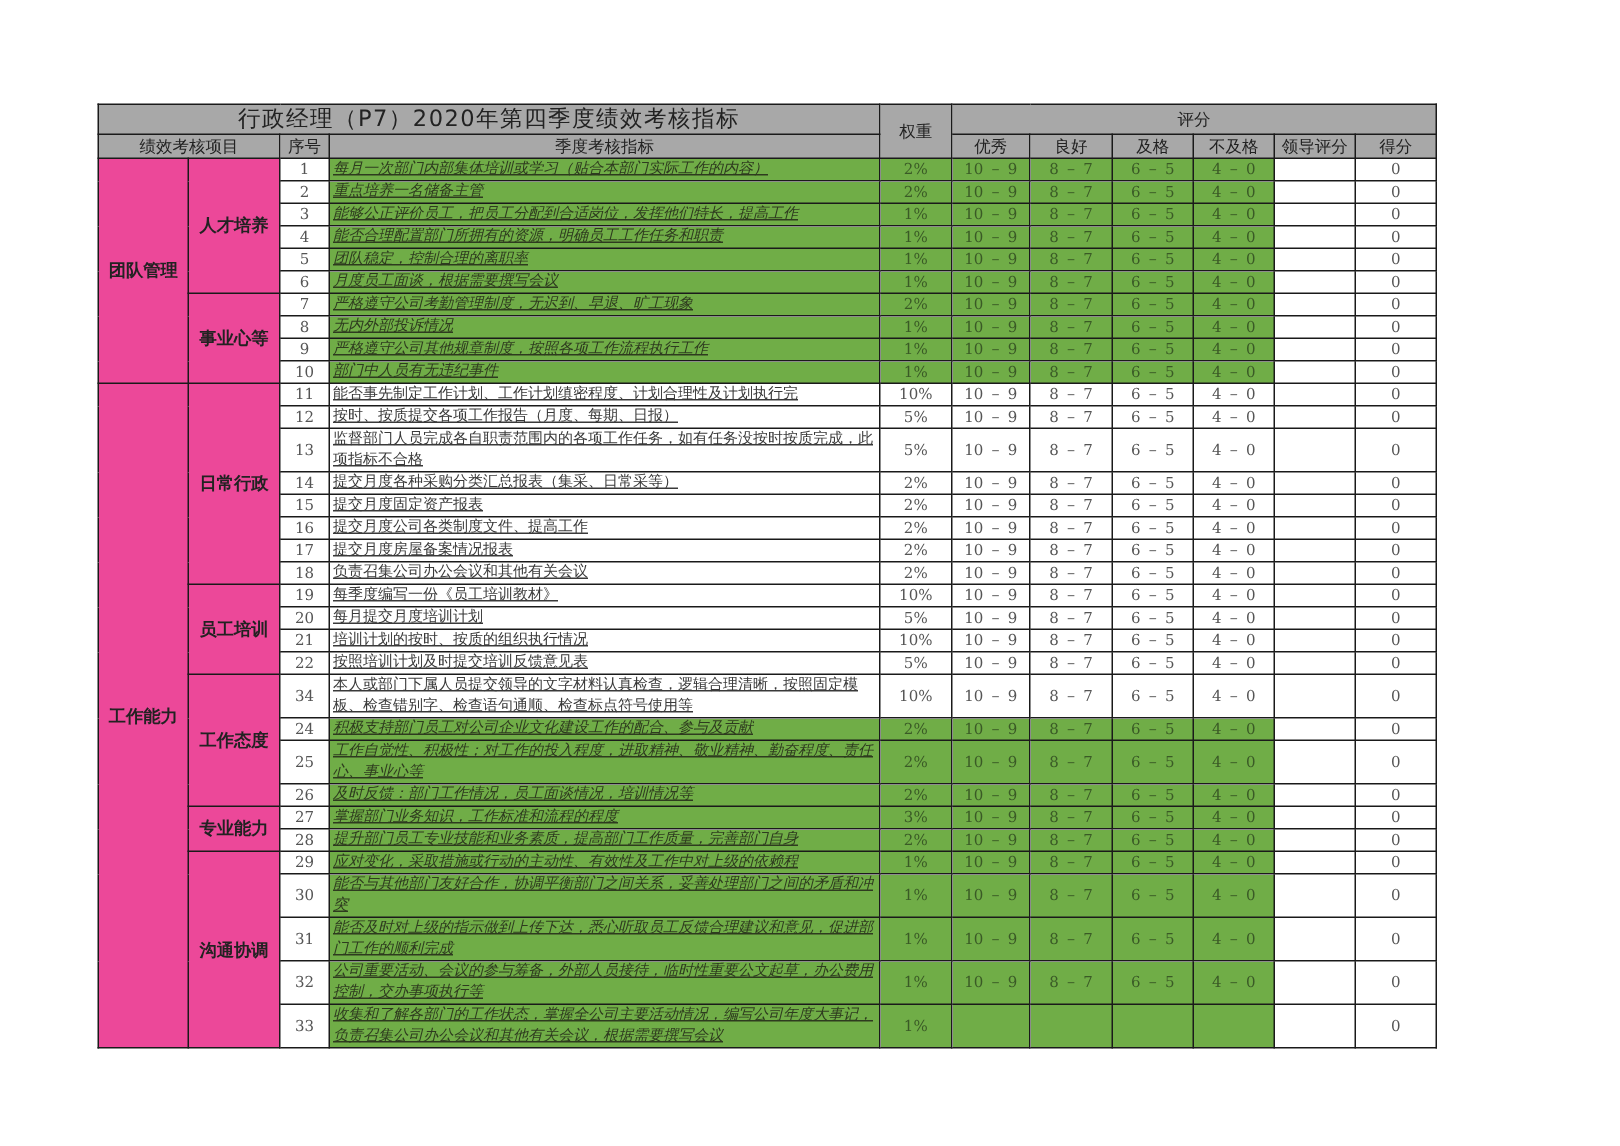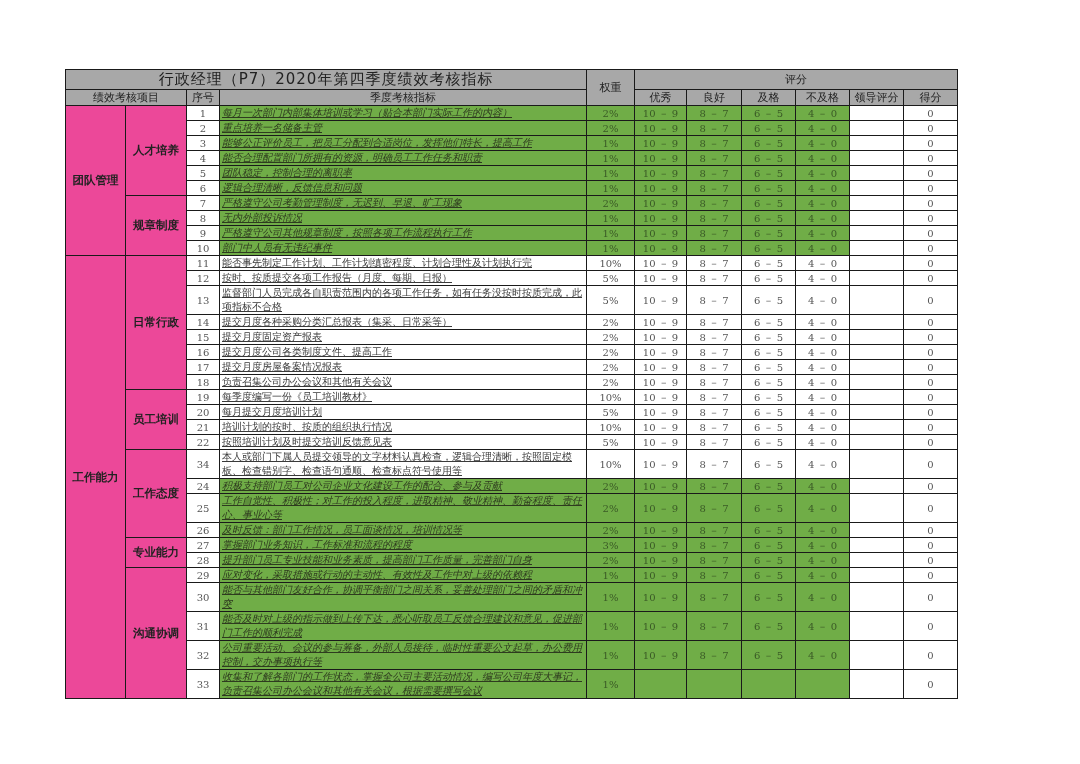--- a/index.html
+++ b/index.html
@@ -121,31 +121,31 @@
         <td class="num green">1%</td>
         <td class="num green">10 － 9</td>
         <td class="num green">8 － 7</td>
         <td class="num green">6 － 5</td>
         <td class="num green">4 － 0</td>
         <td class="empty"></td>
         <td class="score">0</td>
       </tr>
       <tr class="r1">
         <td class="seq">6</td>
-        <td class="ind green">逻辑合理清晰，反馈信息和问题</td>
-        <td class="num green">1%</td>
-        <td class="num green">10 － 9</td>
-        <td class="num green">8 － 7</td>
-        <td class="num green">6 － 5</td>
-        <td class="num green">4 － 0</td>
-        <td class="empty"></td>
-        <td class="score">0</td>
-      </tr>
-      <tr class="r1">
-        <td rowspan="4" class="cat2">规章制度</td>
+        <td class="ind green">月度员工面谈，根据需要撰写会议</td>
+        <td class="num green">1%</td>
+        <td class="num green">10 － 9</td>
+        <td class="num green">8 － 7</td>
+        <td class="num green">6 － 5</td>
+        <td class="num green">4 － 0</td>
+        <td class="empty"></td>
+        <td class="score">0</td>
+      </tr>
+      <tr class="r1">
+        <td rowspan="4" class="cat2">事业心等</td>
         <td class="seq">7</td>
         <td class="ind green">严格遵守公司考勤管理制度，无迟到、早退、旷工现象</td>
         <td class="num green">2%</td>
         <td class="num green">10 － 9</td>
         <td class="num green">8 － 7</td>
         <td class="num green">6 － 5</td>
         <td class="num green">4 － 0</td>
         <td class="empty"></td>
         <td class="score">0</td>
       </tr>

